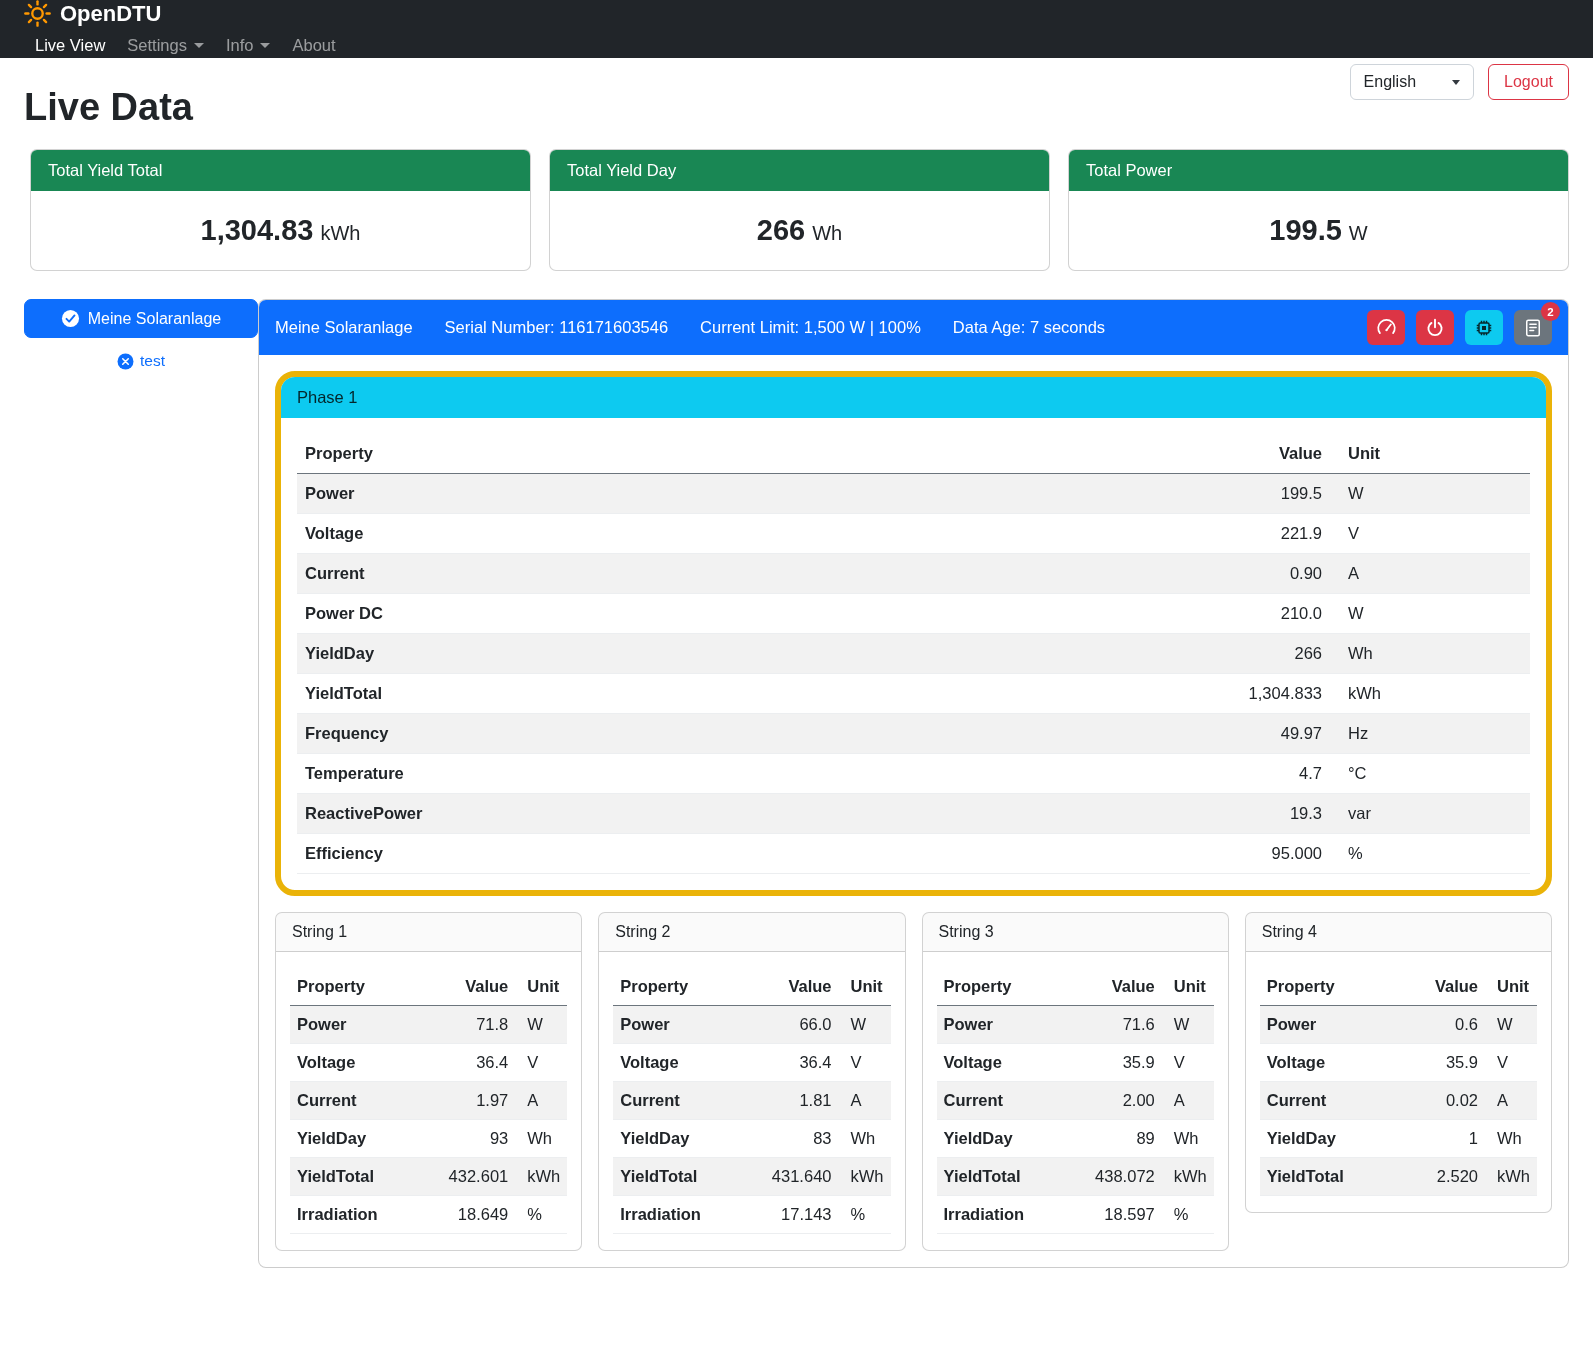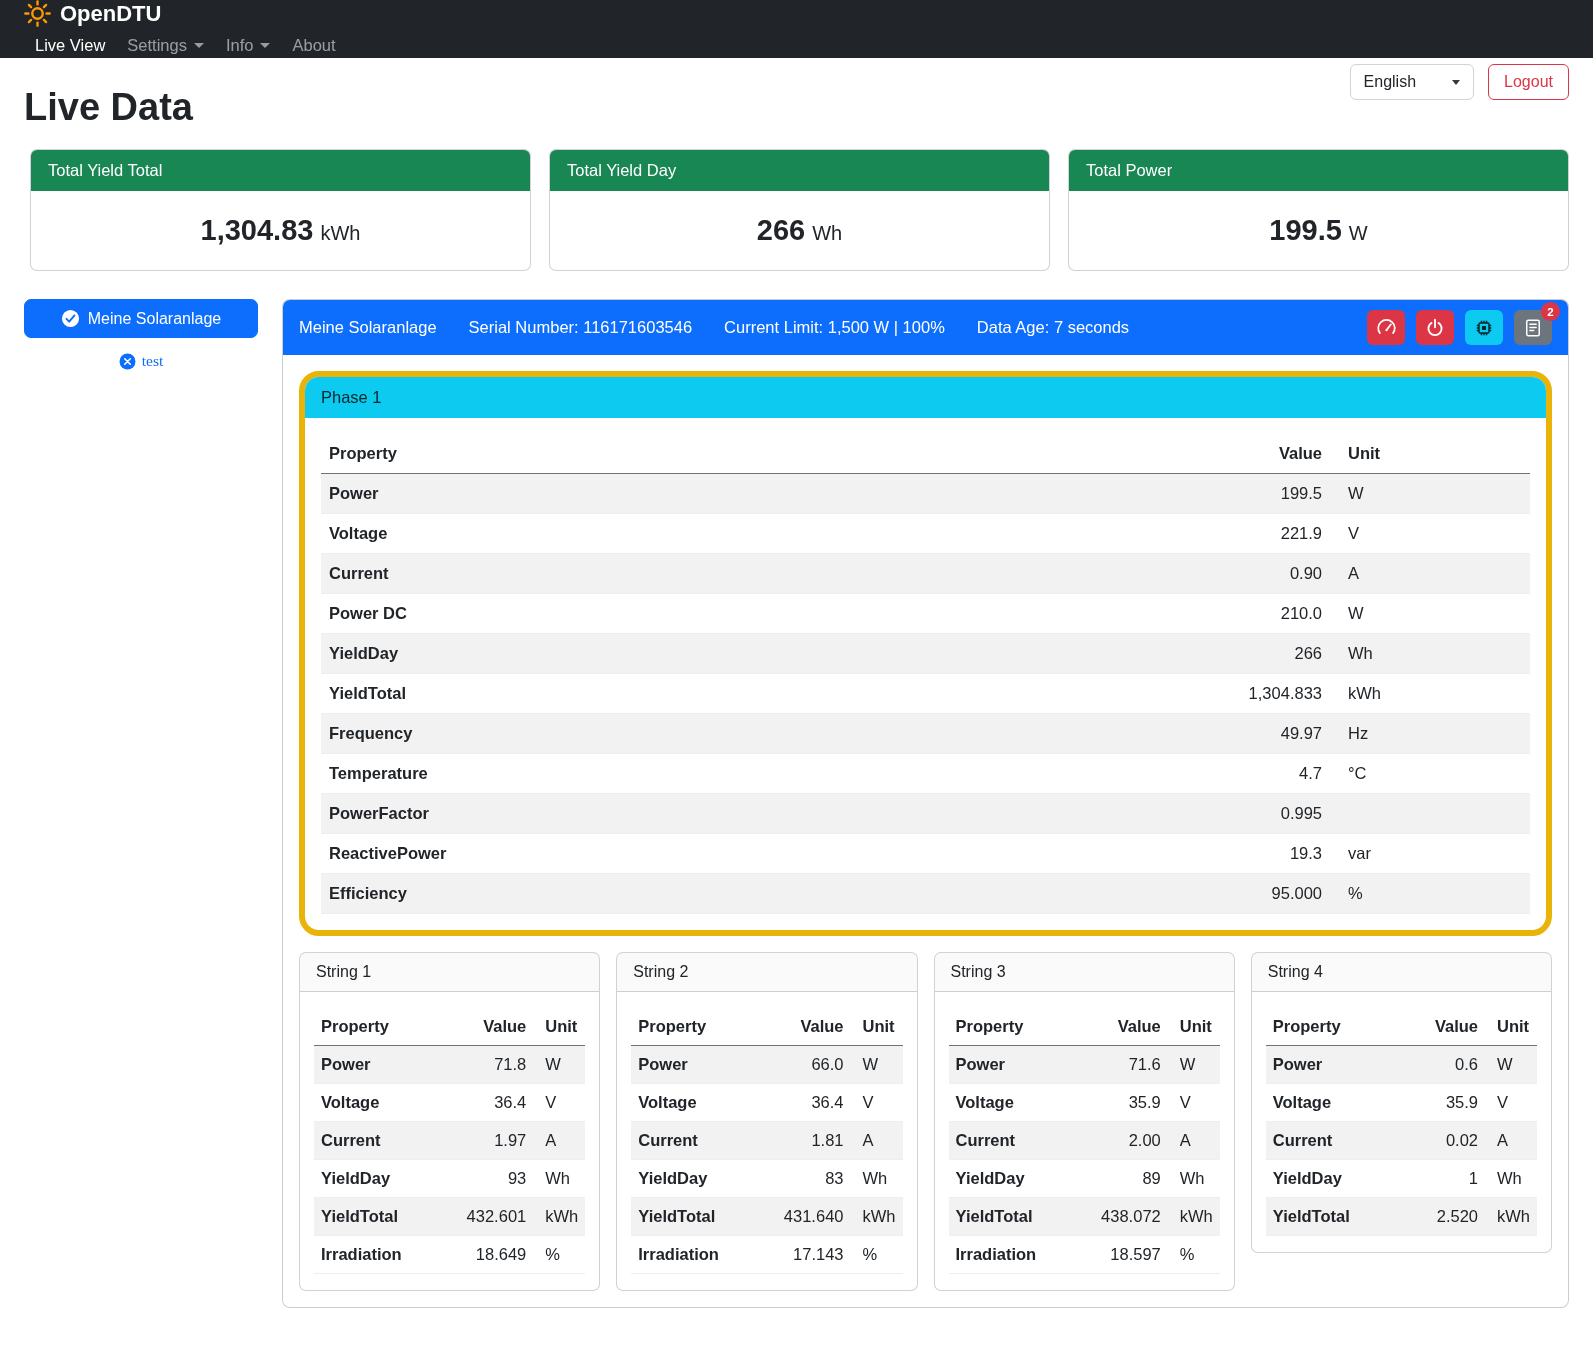--- a/index.html
+++ b/index.html
@@ -90,40 +90,40 @@
     background:#198754;
     color:#fff;
     padding:11px 17px;
     font-size:16.5px;
   }
   .summary-body { text-align:center; padding:23px 16px; }
   .summary-value { font-size:29px; font-weight:700; }
   .summary-unit  { font-size:20px; margin-left:7px; }
 
   
-  .main-row { display:flex; gap:24px; align-items:flex-start; }
+  .main-row { display:flex; align-items:flex-start; }
   .sidebar { flex:0 0 234px; }
   .inv-btn {
     width:100%;
     background:#0d6efd;
     border:1px solid #0d6efd;
     color:#fff;
     font-size:16px;
     font-family:inherit;
     border-radius:7px;
     padding:9px 10px;
     display:flex; align-items:center; justify-content:center; gap:8px;
     cursor:pointer;
   }
   .test-btn {
     margin:13px auto 0;
     background:none; border:none;
     color:#0d6efd;
     font-size:15.5px;
-    font-family:Liberation Serif, serif;
+    font-family:Liberation Sans, sans-serif;
     display:flex; align-items:center; justify-content:center; gap:6px;
     cursor:pointer;
   }
 
   .panel {
     flex:1;
     border:1px solid rgba(0,0,0,.2);
     border-radius:8px;
     background:#fff;
     overflow:hidden;
@@ -386,25 +386,20 @@
                     <th class="prop">Frequency</th>
                     <td class="val">49.97</td>
                     <td class="unit">Hz</td>
                   </tr>
                   <tr>
                     <th class="prop">Temperature</th>
                     <td class="val">4.7</td>
                     <td class="unit">°C</td>
                   </tr>
                   <tr>
-                    <th class="prop">PowerFactor</th>
-                    <td class="val">0.995</td>
-                    <td class="unit"></td>
-                  </tr>
-                  <tr>
                     <th class="prop">ReactivePower</th>
                     <td class="val">19.3</td>
                     <td class="unit">var</td>
                   </tr>
                   <tr>
                     <th class="prop">Efficiency</th>
                     <td class="val">95.000</td>
                     <td class="unit">%</td>
                   </tr>
                 </tbody>

